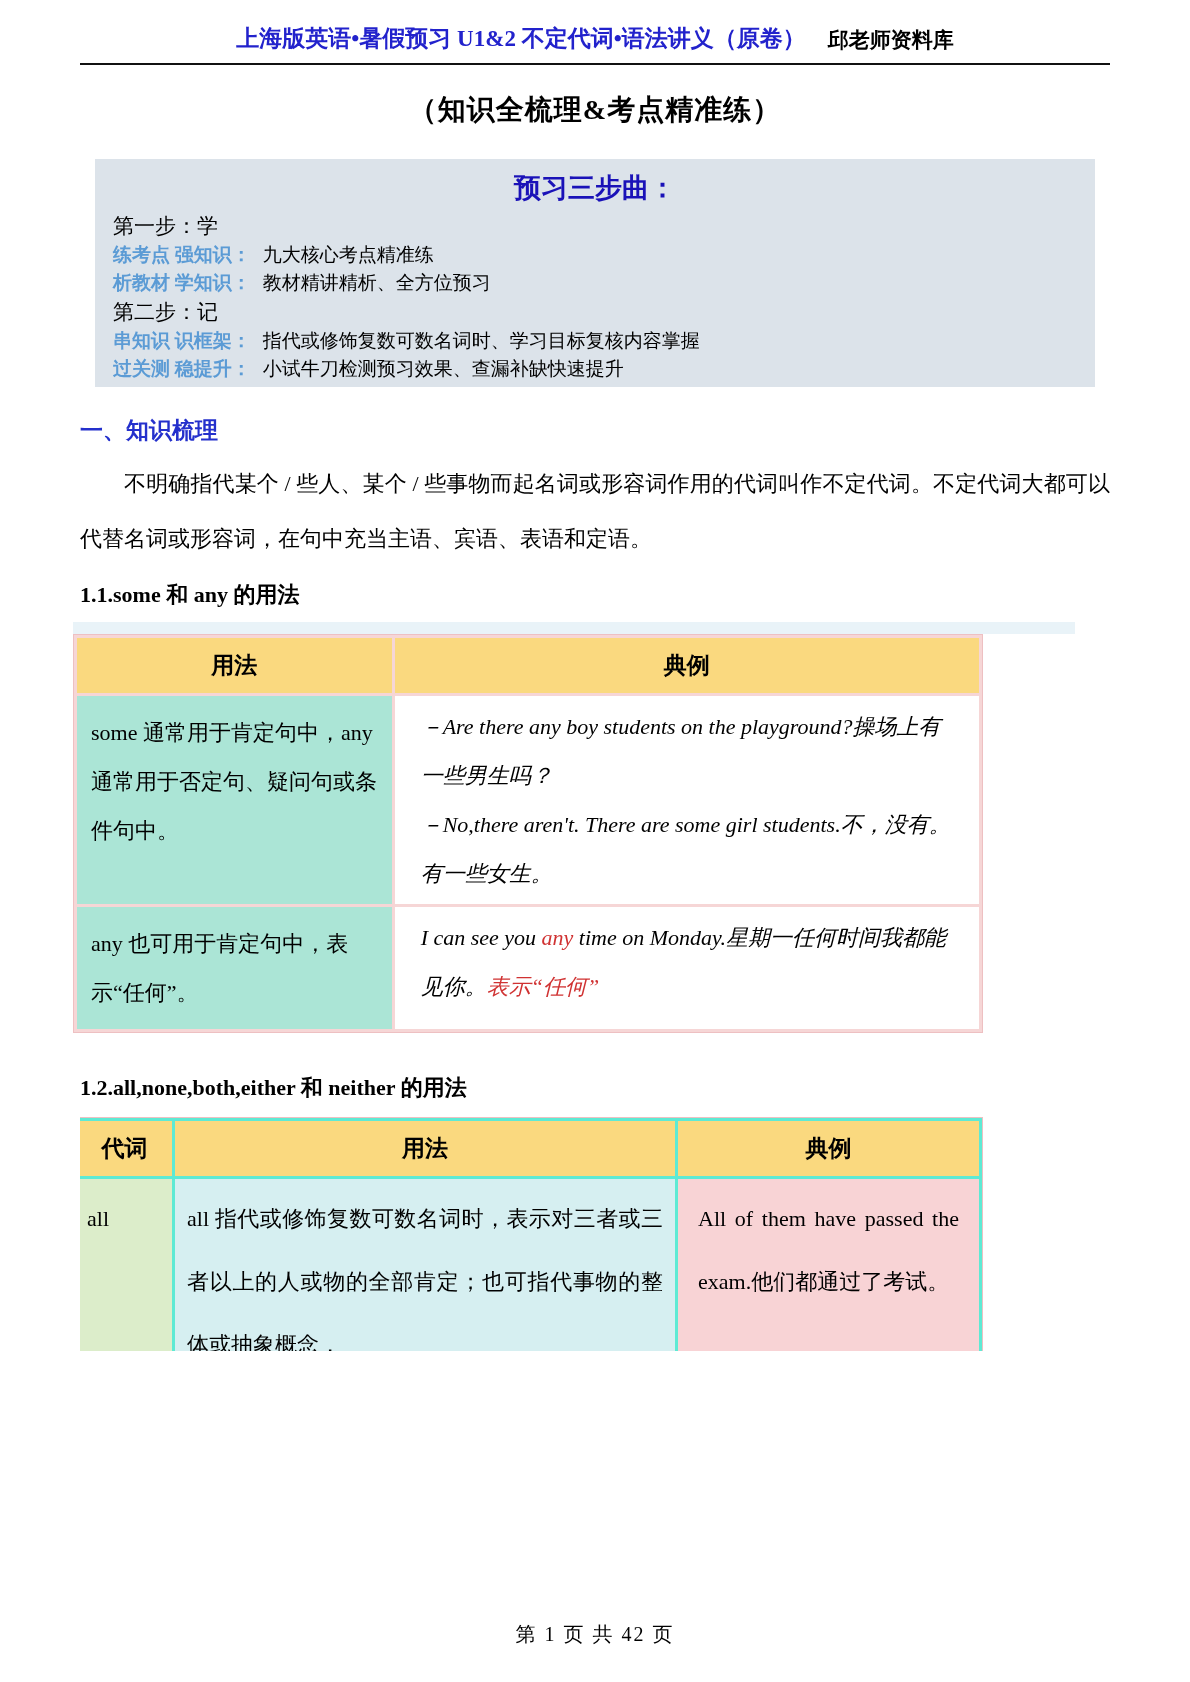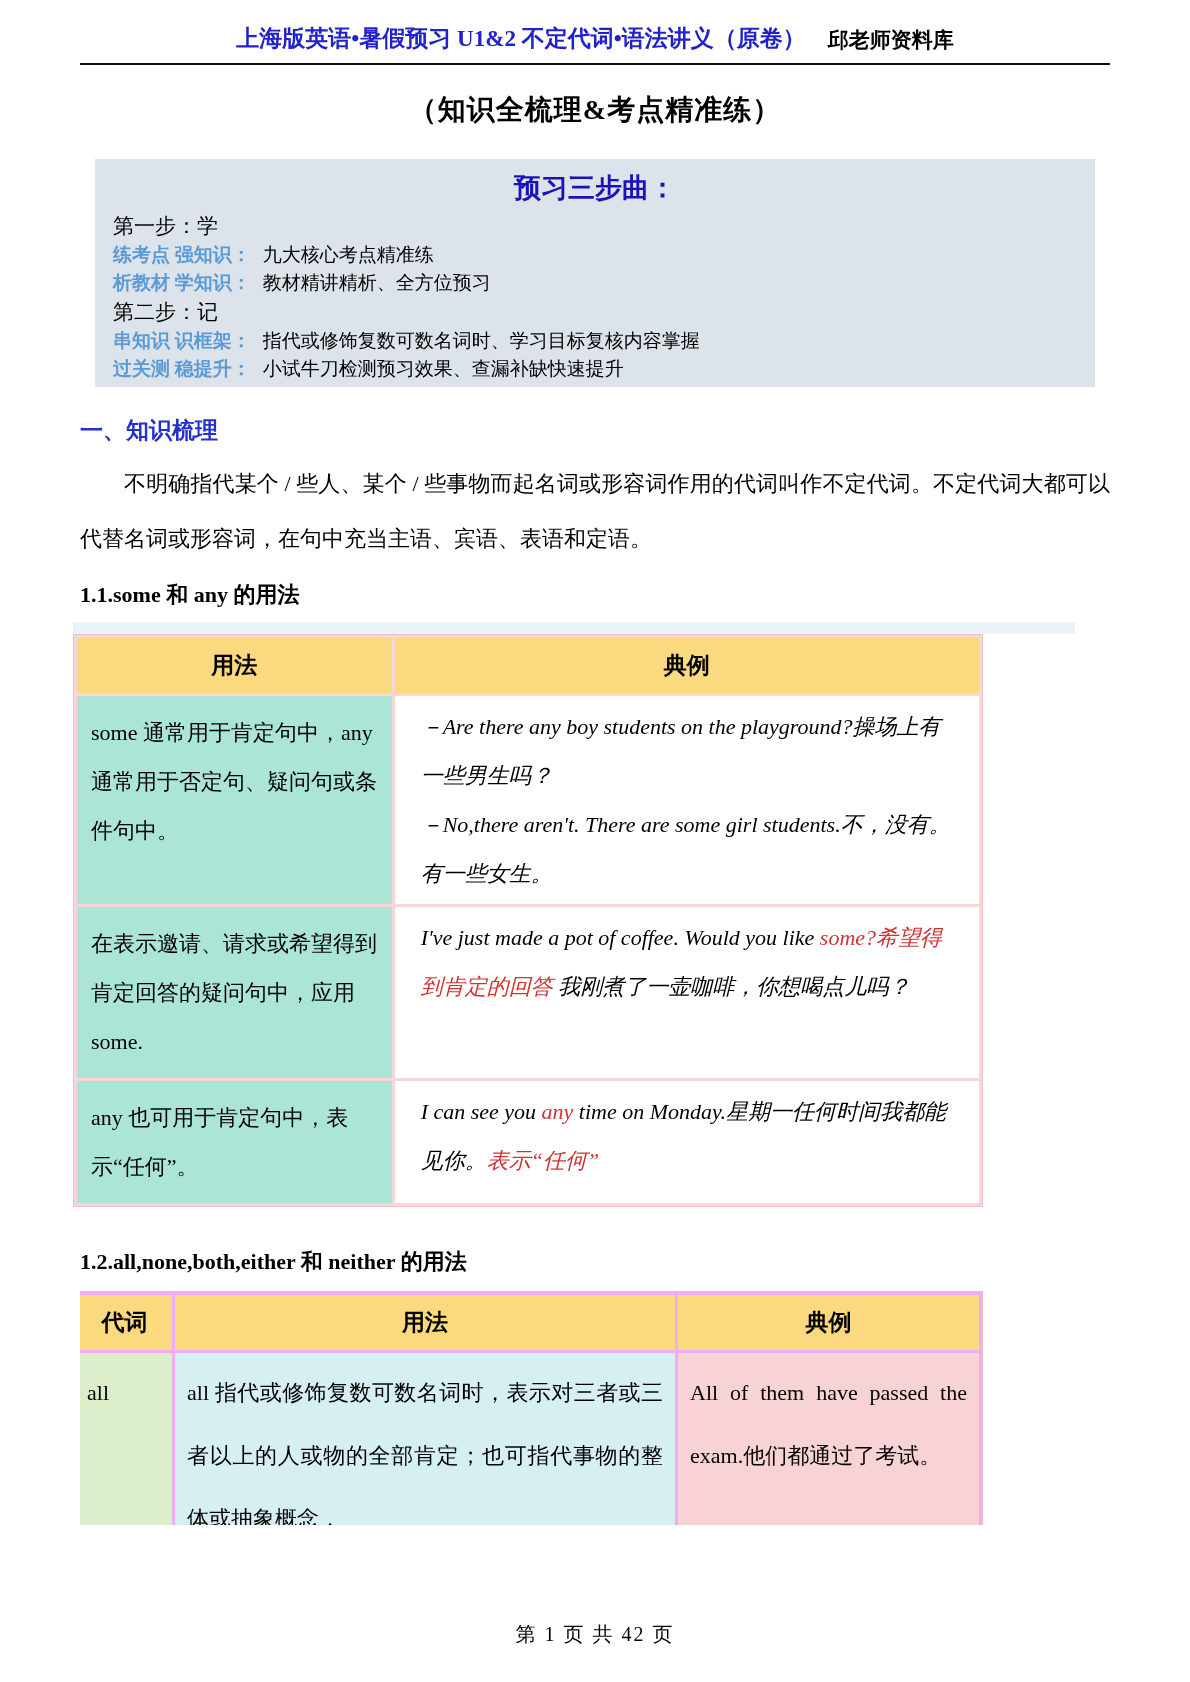--- a/index.html
+++ b/index.html
@@ -29,34 +29,34 @@
   .section-heading{color:var(--section-blue);font-weight:bold;font-size:23px;margin-top:28px;}
   .intro-para{font-size:22px;line-height:55px;text-indent:2em;text-align:justify;margin-top:10px;}
 
   .sub-heading{font-weight:bold;font-size:22px;margin-top:14px;}
   .sub-heading.second{margin-top:40px;}
 
   
   .top-strip{height:12px;background:#e9f3f8;width:1002px;margin:12px 0 0 -7px;}
   table{border-collapse:separate;border-spacing:3px;width:910px;margin-left:-7px;table-layout:fixed;}
   .t1{background:#f6d6d6;border:1px solid #eec0c2;}
-  .t2{background:#f0abfc;border:1px solid #eec0c2;}
+  .t2{background:#5eead4;border:1px solid #eec0c2;}
   th{background:var(--header-yellow);font-size:23px;font-weight:bold;padding:12px 8px;}
   td{font-size:22px;vertical-align:top;}
   .t1 .col-usage{width:35%;}
   .t1 td.usage{background:var(--teal);padding:12px 14px;line-height:49px;}
   .t1 td.example{background:#ffffff;padding:6px 26px;line-height:49px;font-style:italic;}
   .ex-par{margin:0;}
   .red{color:var(--red);}
   .t2-clip{height:234px;overflow:hidden;margin-top:14px;}
   .t2 .col-pronoun{width:95px;}
   .t2 .col-usage2{width:500px;}
   .t2 td.pronoun{background:var(--green);padding:10px 10px;line-height:60px;}
   .t2 td.usage2{background:var(--cyan);padding:8px 12px;line-height:63px;text-align:justify;}
-  .t2 td.example2{background:var(--pink);padding:8px 12px;line-height:63px;text-align:justify;}
+  .t2 td.example2{background:var(--pink);padding:8px 20px;line-height:63px;text-align:justify;}
 
   .page-footer{position:absolute;bottom:34px;left:0;right:0;text-align:center;font-size:20px;letter-spacing:2px;}
 </style>
 </head>
 <body>
 
 <div class="page">
 
   <div class="doc-header">
     <span class="doc-title">上海版英语•暑假预习 U1&amp;2 不定代词•语法讲义（原卷）</span>
@@ -104,26 +104,20 @@
       <th>典例</th>
     </tr>
     <tr>
       <td class="usage">some 通常用于肯定句中，any 通常用于否定句、疑问句或条件句中。</td>
       <td class="example">
             <div class="ex-par"><span>－Are there any boy students on the playground?操场上有一些男生吗？</span></div>
             <div class="ex-par"><span>－No,there aren't. There are some girl students.不，没有。有一些女生。</span></div>
           </td>
     </tr>
     <tr>
-      <td class="usage">在表示邀请、请求或希望得到肯定回答的疑问句中，应用 some.</td>
-      <td class="example">
-            <div class="ex-par"><span>I've just made a pot of coffee. Would you like </span><span class="red">some?</span><span class="red">希望得到肯定的回答</span><span> 我刚煮了一壶咖啡，你想喝点儿吗？</span></div>
-          </td>
-    </tr>
-    <tr>
       <td class="usage">any 也可用于肯定句中，表示“任何”。</td>
       <td class="example">
             <div class="ex-par"><span> I can see you </span><span class="red">any</span><span> time on Monday.星期一任何时间我都能见你。</span><span class="red">表示“任何”</span></div>
           </td>
     </tr>
   </tbody>
     </table>
 
   <div class="sub-heading second">1.2.all,none,both,either 和 neither 的用法</div>
 

